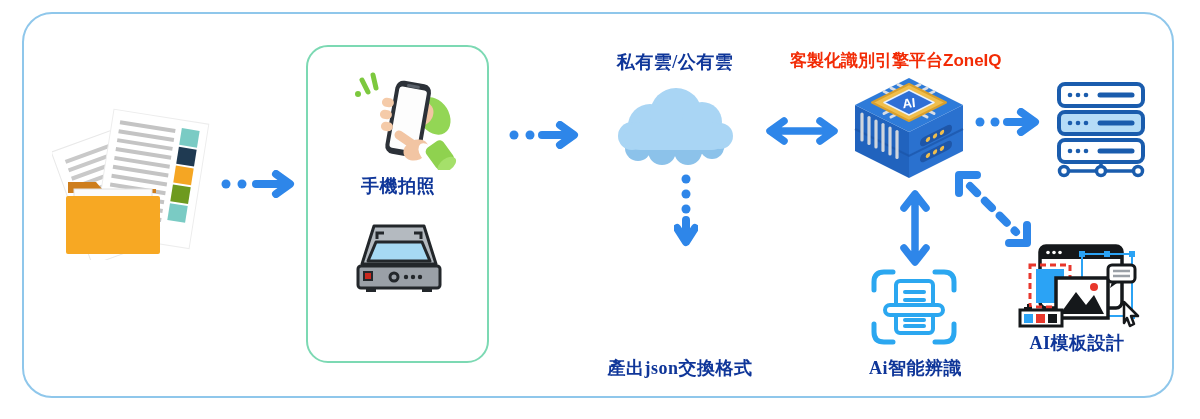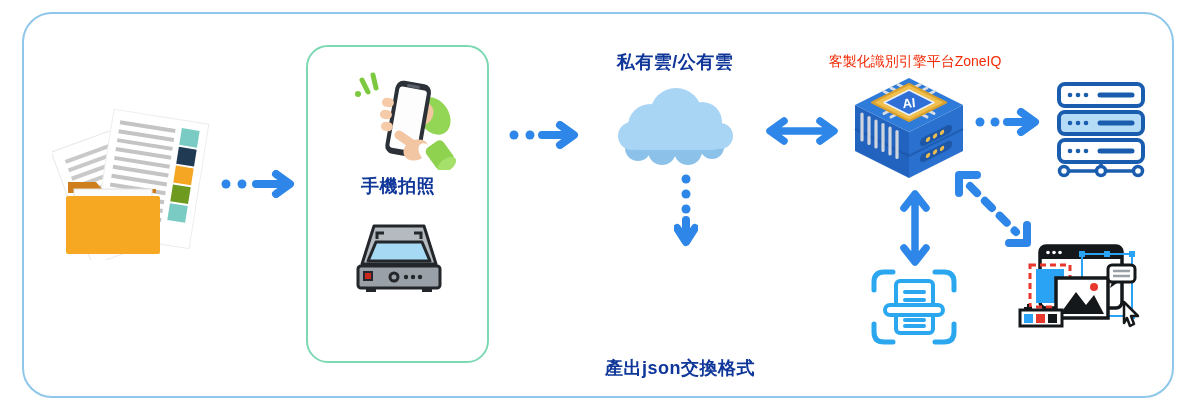--- a/index.html
+++ b/index.html
@@ -11,25 +11,25 @@
   .frame-outer{
     left:22px;top:12px;width:1152px;height:386px;
     border:2px solid #8FC7EB;border-radius:30px;box-sizing:border-box;
   }
   .frame-inner{
     left:306px;top:45px;width:183px;height:318px;
     border:2px solid #7CD9B3;border-radius:22px;box-sizing:border-box;background:#ffffff;
   }
   .label{
     position:absolute;font-weight:700;color:#0F3699;text-align:center;
-    font-size:18px;line-height:22px;letter-spacing:0.5px;white-space:nowrap;
+    font-size:18px;line-height:22px;letter-spacing:0.5px;white-space:nowrap;font-family:Liberation Serif, serif;
   }
   .label-red{
-    position:absolute;font-weight:400;color:#F22B05;text-align:center;
-    font-size:14px;line-height:20px;white-space:nowrap;
+    position:absolute;font-weight:700;color:#F22B05;
+    font-size:17px;line-height:20px;white-space:nowrap;
   }
   .json-circle{
     left:652px;top:262px;width:76px;height:76px;border-radius:50%;
     background:radial-gradient(circle at 35% 28%, #FB7ADC 0%, #F655BE 55%, #F23CA6 100%);
   }
   svg{display:block;}
 </style>
 </head>
 <body>
 
@@ -295,20 +295,21 @@
       <rect x="30" y="17" width="37" height="52" rx="4" fill="#ffffff" stroke="#2BA7F0" stroke-width="4"></rect>
       <g stroke="#2BA7F0" stroke-width="4" stroke-linecap="round">
         <line x1="39" y1="28" x2="58" y2="28"></line>
         <line x1="39" y1="36" x2="58" y2="36"></line>
         <line x1="39" y1="56" x2="58" y2="56"></line>
         <line x1="39" y1="62" x2="58" y2="62"></line>
       </g>
       <rect x="19" y="41" width="58" height="10" rx="5" fill="#ffffff" stroke="#2BA7F0" stroke-width="4"></rect>
     </svg>
   </div>
+  <div class="label" style="left:858px;top:357px;width:115px;">Ai智能辨識</div>
 
   <div class="abs" style="left:1012px;top:238px;">
     <svg width="130" height="90" viewBox="0 0 130 90">
       <rect x="28" y="8" width="82" height="62" rx="6" fill="#ffffff" stroke="#15181B" stroke-width="3.5"></rect>
       <path d="M28,14 Q28,8 34,8 H104 Q110,8 110,14 V21 H28 Z" fill="#15181B"></path>
       <circle cx="36" cy="14.5" r="1.8" fill="#ffffff"></circle>
         <circle cx="42" cy="14.5" r="1.8" fill="#ffffff"></circle>
       <circle cx="48" cy="14.5" r="1.8" fill="#ffffff"></circle>
       <g stroke="#2BA3F5" stroke-width="2" fill="none">
         <rect x="70" y="16" width="50" height="62"></rect>
@@ -330,14 +331,15 @@
         <path d="M100,44 l-2,6 l7,-5" fill="#15181B"></path>
         <path d="M101,33 h17 M101,38 h17" stroke="#9AA0A7" stroke-width="2.5"></path>
       </g>
       <rect x="8" y="72" width="42" height="16" fill="#ffffff" stroke="#15181B" stroke-width="3"></rect>
       <rect x="12" y="76" width="9" height="9" fill="#2BA3F5"></rect>
       <rect x="24" y="76" width="9" height="9" fill="#E8372C"></rect>
       <rect x="36" y="76" width="9" height="9" fill="#15181B"></rect>
       <path d="M112,64 L126,78 L119,78 L122,86 L118,88 L115,80 L112,85 Z" fill="#ffffff" stroke="#15181B" stroke-width="2.5" stroke-linejoin="round"></path>
     </svg>
   </div>
+  <div class="label" style="left:1022px;top:332px;width:110px;">AI模板設計</div>
 
 </div>
 
 </body></html>

